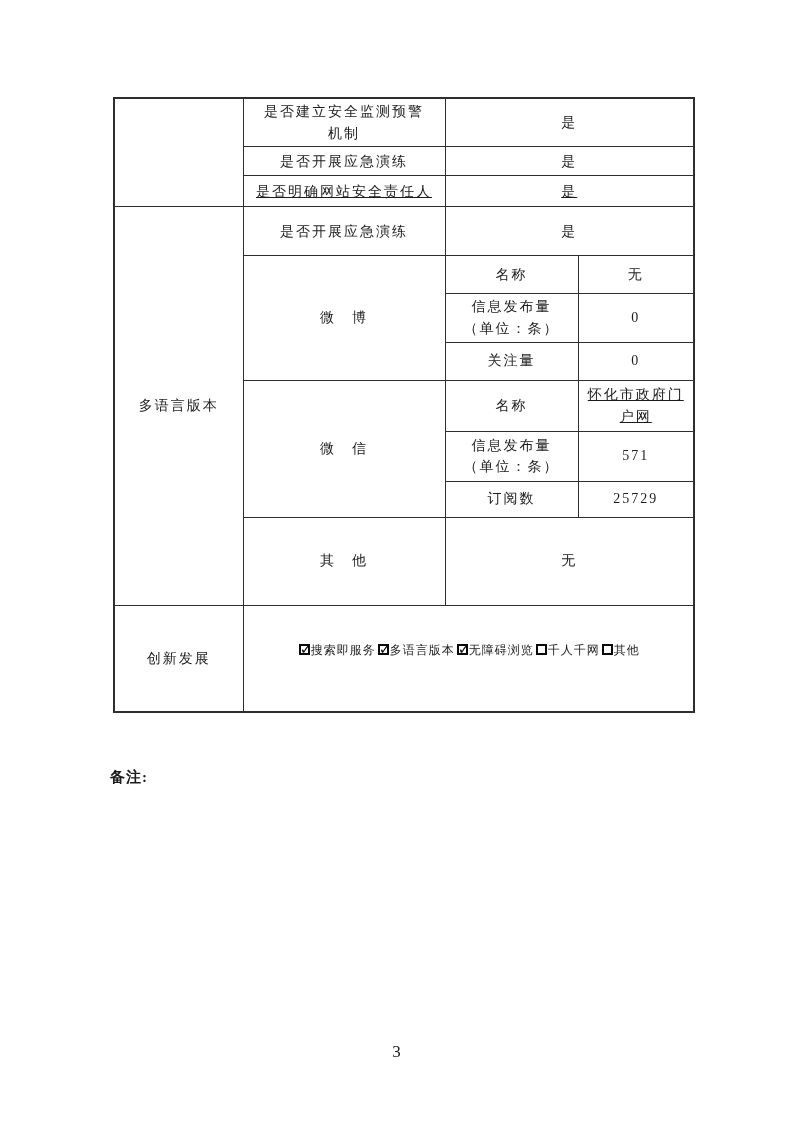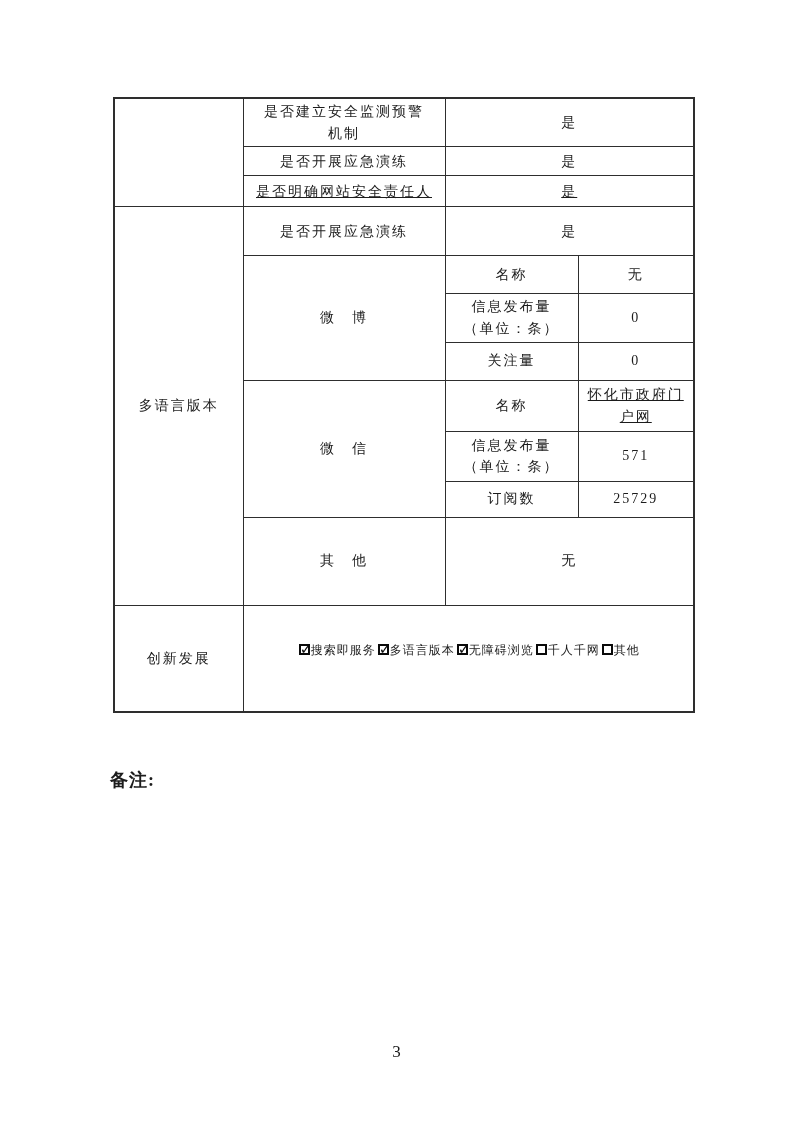--- a/index.html
+++ b/index.html
@@ -75,21 +75,21 @@
     font-weight: bold;
     font-family: "DejaVu Sans", sans-serif;
     color: #0a0a0a;
     letter-spacing: 0;
   }
   .cb-item { display: inline; }
   .remark {
     position: absolute;
     left: 110px;
     top: 768px;
-    font-size: 18px;
+    font-size: 15px;
     font-weight: bold;
     letter-spacing: 1px;
     text-align: center;
   }
   .pagenum {
     position: absolute;
     left: 0;
     top: 1042px;
     width: 100%;
     text-align: center;

